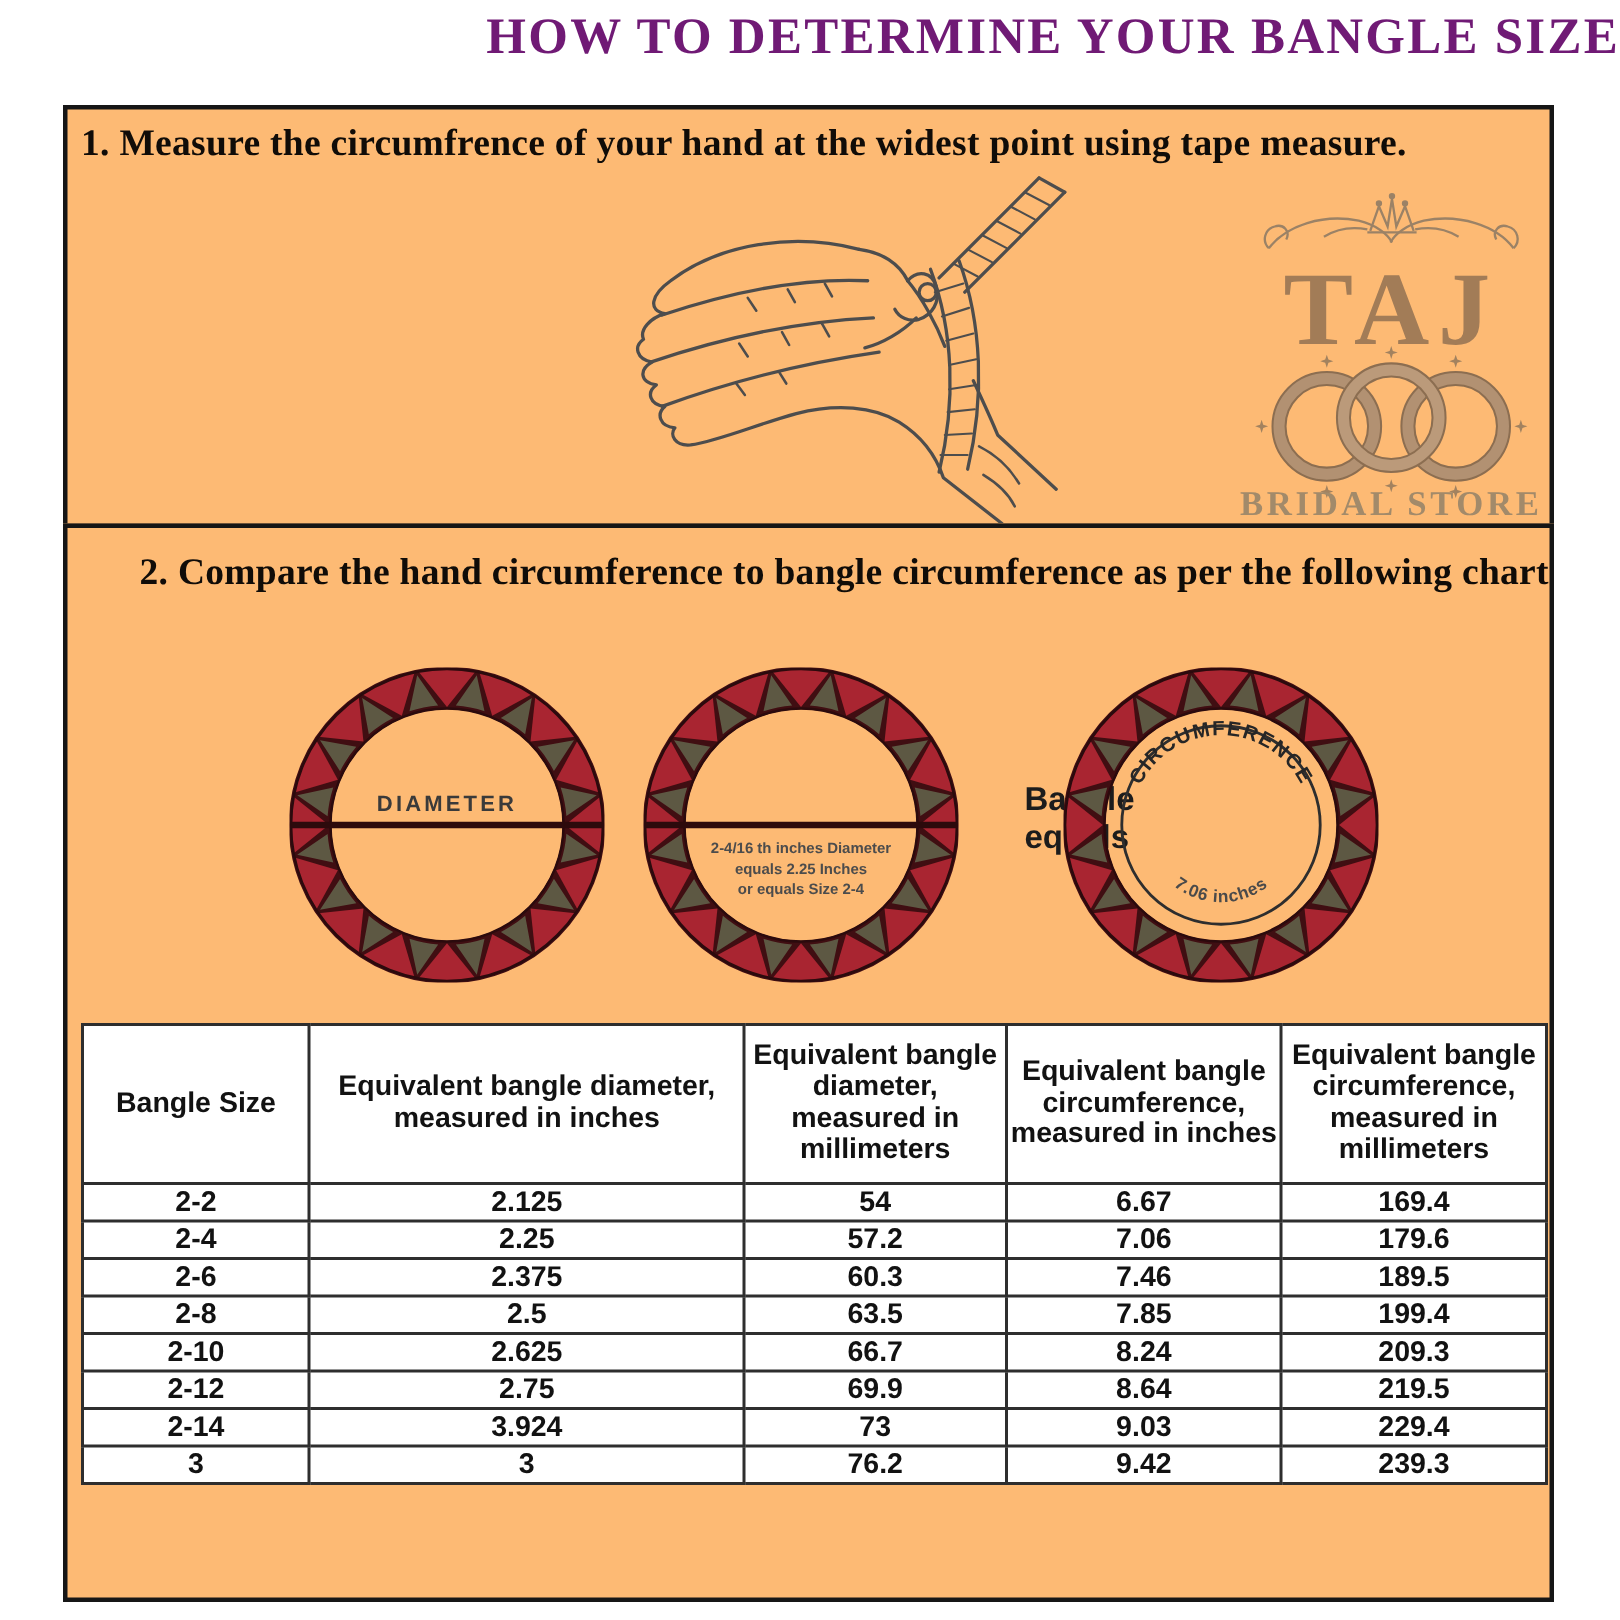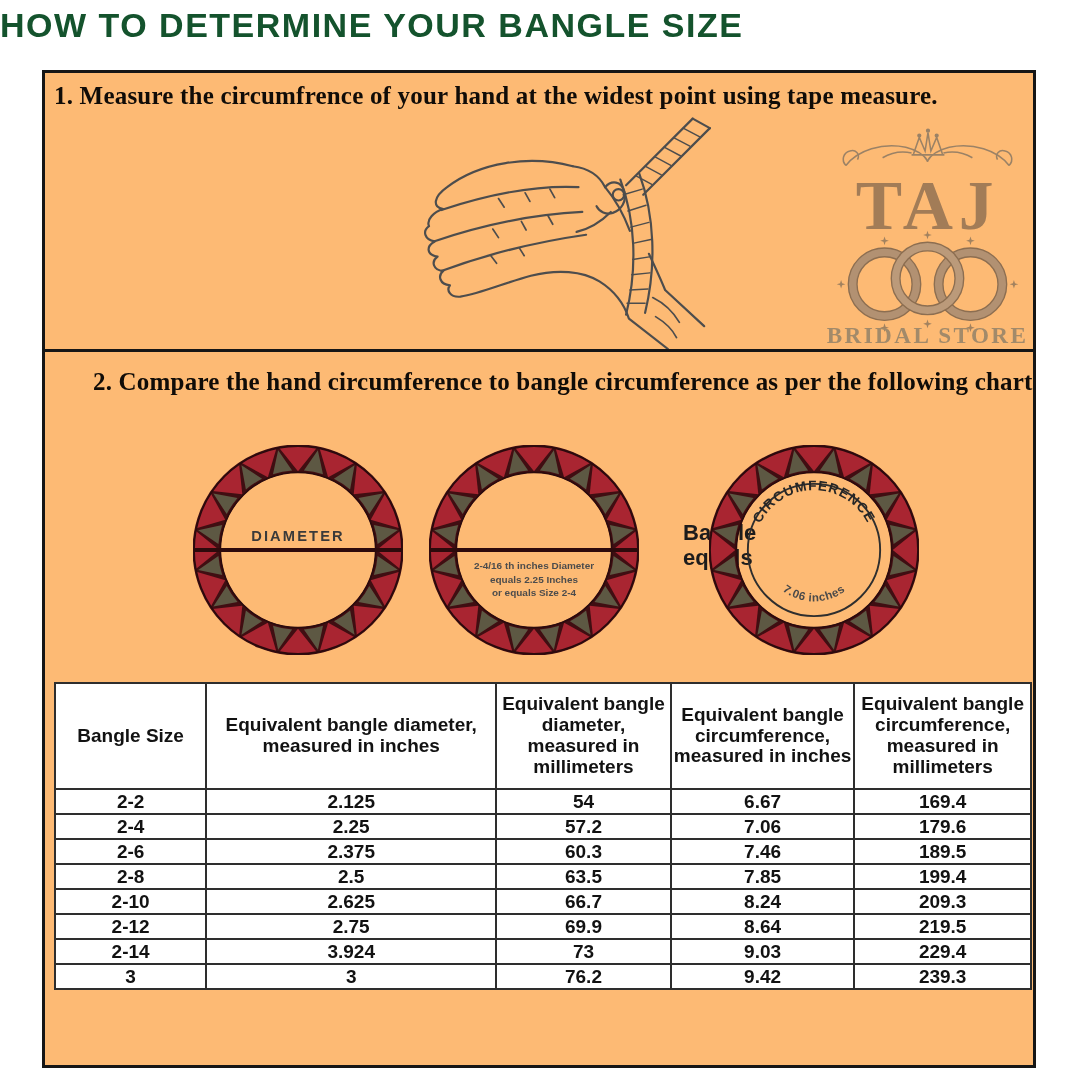--- a/index.html
+++ b/index.html
@@ -1,23 +1,23 @@
 <!DOCTYPE html>
 <html><head>
 <meta charset="utf-8">
 <style>
   html,body{margin:0;padding:0;}
   body{
     width:1080px;height:1080px;position:relative;background:#ffffff;
     font-family:"Liberation Sans",sans-serif;color:#17120e;overflow:hidden;
   }
   .page-title{
-    position:absolute;top:6px;left:0;width:100%;text-align:left;
-    font-family:Liberation Sans, sans-serif;font-weight:700;font-size:34px;
-    letter-spacing:1.5px;color:#14532d;
+    position:absolute;top:6px;left:0;width:100%;text-align:right;
+    font-family:Liberation Serif, serif;font-weight:700;font-size:34px;
+    letter-spacing:1.5px;color:#701a75;
   }
   .box{position:absolute;border:3px solid #161616;background:#fdba74;overflow:hidden;}
   #box1{left:42px;top:70px;width:988px;height:276px;}
   #box2{left:42px;top:349px;width:988px;height:713px;}
   .section-heading{
     font-family:"Liberation Serif",serif;font-weight:700;font-size:25px;
     color:#100c08;padding:9px 10px 0 9px;letter-spacing:0.2px;white-space:nowrap;
   }
   #box2 .section-heading{padding-top:16px;padding-left:48px;}
   .abs{position:absolute;}

